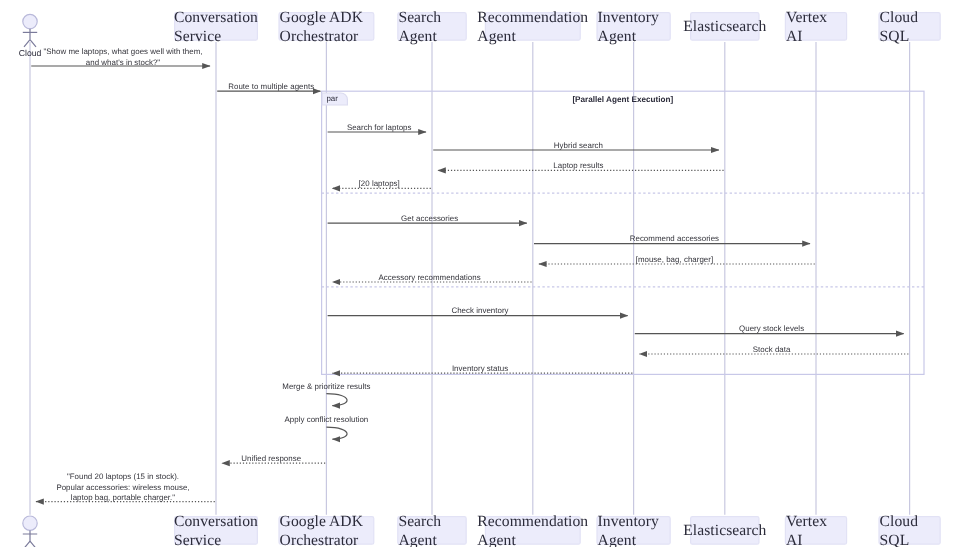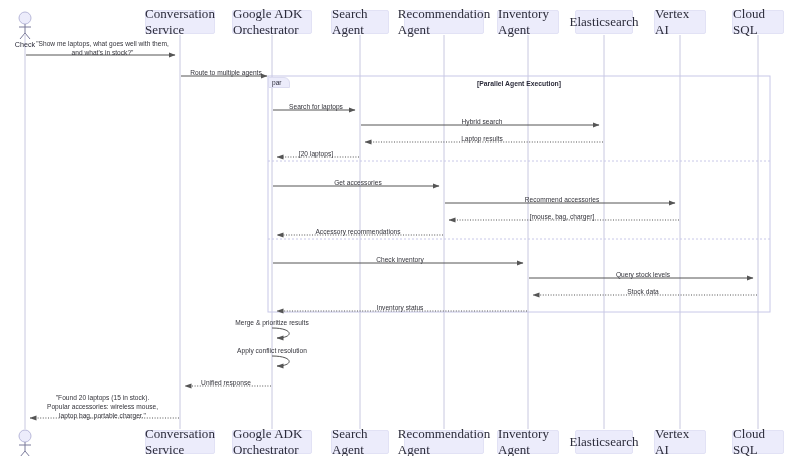--- a/index.html
+++ b/index.html
@@ -108,21 +108,21 @@
     <div class="pbox" style="left: 404px; top: 10px; width: 80px;">Recommendation Agent</div>
     <div class="pbox" style="left: 404px; top: 430px; width: 80px;">Recommendation Agent</div>
     <div class="pbox" style="left: 497px; top: 10px; width: 62px;">Inventory Agent</div>
     <div class="pbox" style="left: 497px; top: 430px; width: 62px;">Inventory Agent</div>
     <div class="pbox" style="left: 575px; top: 10px; width: 58px;">Elasticsearch</div>
     <div class="pbox" style="left: 575px; top: 430px; width: 58px;">Elasticsearch</div>
     <div class="pbox" style="left: 654px; top: 10px; width: 52px;">Vertex AI</div>
     <div class="pbox" style="left: 654px; top: 430px; width: 52px;">Vertex AI</div>
     <div class="pbox" style="left: 732px; top: 10px; width: 52px;">Cloud SQL</div>
     <div class="pbox" style="left: 732px; top: 430px; width: 52px;">Cloud SQL</div>
-    <div class="actor-label" style="left: 5px; top: 40px;">Check</div>
+    <div class="actor-label" style="left: 5px; top: 40px;">Cloud</div>
     <div class="frag-label" style="left: 268px; top: 77px;">par</div>
     <div class="frag-title" style="left: 459px; top: 80px; width: 120px; text-align: center;">[Parallel Agent Execution]</div>
     <div class="msg-label multi" style="left: 2.5px; width: 200px; text-align: center; top: 39px;"><span>"Show me laptops, what goes well with them,</span><br><span>and what's in stock?"</span></div>
     <div class="msg-label" style="left: 126px; width: 200px; text-align: center; top: 69px;"><span>Route to multiple agents</span></div>
     <div class="msg-label" style="left: 216px; width: 200px; text-align: center; top: 103px;"><span>Search for laptops</span></div>
     <div class="msg-label" style="left: 382px; width: 200px; text-align: center; top: 118px;"><span>Hybrid search</span></div>
     <div class="msg-label" style="left: 382px; width: 200px; text-align: center; top: 135px;"><span>Laptop results</span></div>
     <div class="msg-label" style="left: 216px; width: 200px; text-align: center; top: 150px;"><span>[20 laptops]</span></div>
     <div class="msg-label" style="left: 258px; width: 200px; text-align: center; top: 179px;"><span>Get accessories</span></div>
     <div class="msg-label" style="left: 462px; width: 200px; text-align: center; top: 196px;"><span>Recommend accessories</span></div>

